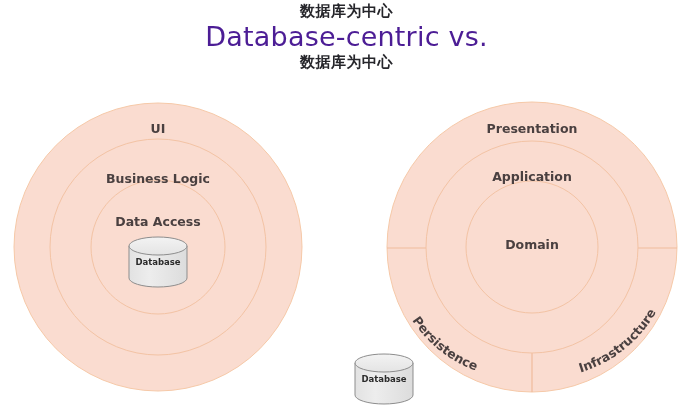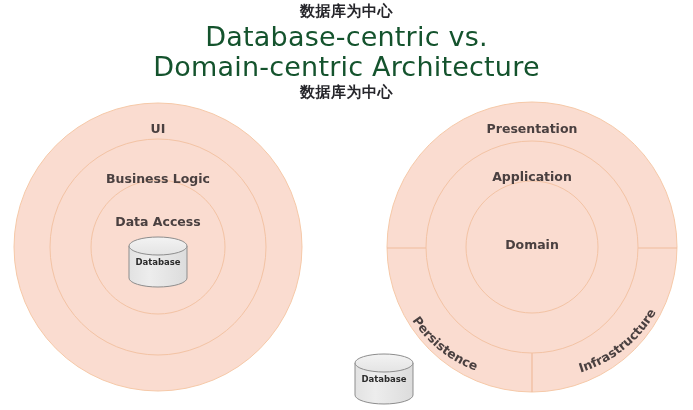--- a/index.html
+++ b/index.html
@@ -35,21 +35,21 @@
     color: #26262b;
     line-height: 19px;
     letter-spacing: 0.5px;
   }
   .cn-top { margin-top: 2px; }
   .cn-bottom { margin-top: 1px; }
   .main-title {
     font-family: "DejaVu Sans", "Liberation Sans", sans-serif;
     font-size: 27px;
     font-weight: 400;
-    color: #14532d;
+    color: #4c1d95;
     line-height: 30px;
     letter-spacing: 0.2px;
     margin-top: 1px;
   }
   .main-title .t-line { display: block; }
   svg { display: block; }
   .ring-label {
     font-family: "DejaVu Sans", "Liberation Sans", sans-serif;
     font-size: 12.5px;
     font-weight: 700;
@@ -70,21 +70,20 @@
 </style>
 </head>
 <body>
 
 <div id="stage">
 
   <div class="title-block">
     <div class="cn-note cn-top">数据库为中心</div>
     <div class="main-title">
       <span class="t-line">Database-centric vs.</span>
-      <span class="t-line">Domain-centric Architecture</span>
     </div>
     <div class="cn-note cn-bottom">数据库为中心</div>
   </div>
 
   <svg width="693" height="410" viewBox="0 0 693 410">
     <defs>
       <linearGradient id="cylTop" x1="0" y1="0" x2="0" y2="1">
         <stop offset="0%" stop-color="#f3f3f3"></stop>
         <stop offset="100%" stop-color="#e4e4e4"></stop>
       </linearGradient>

